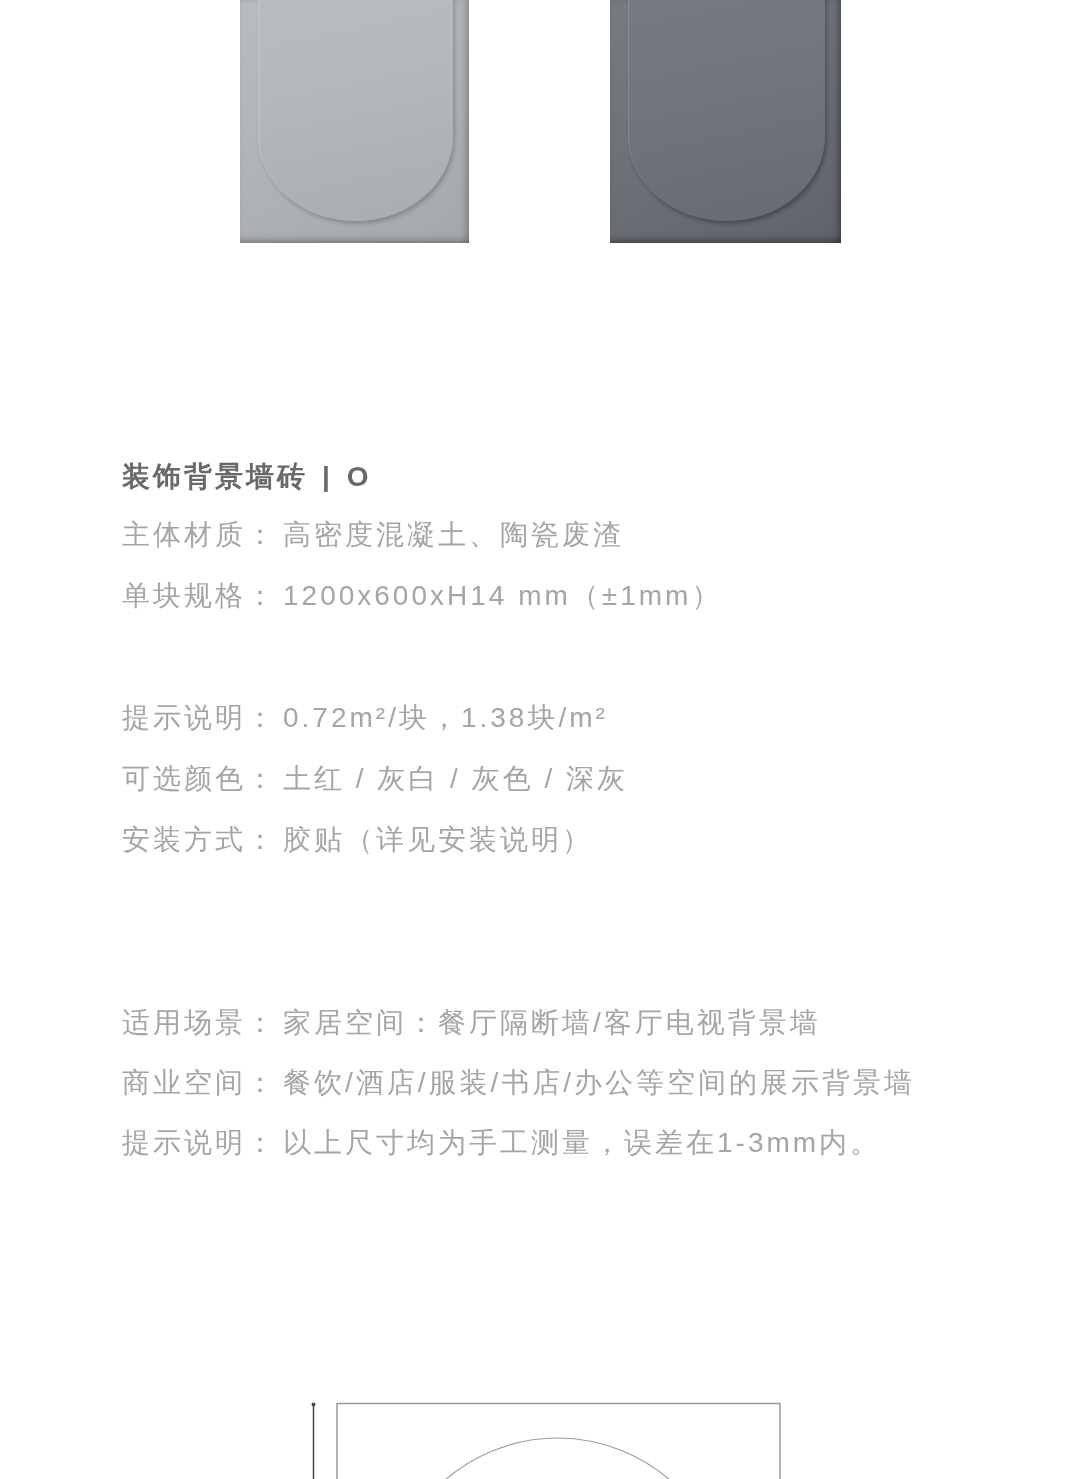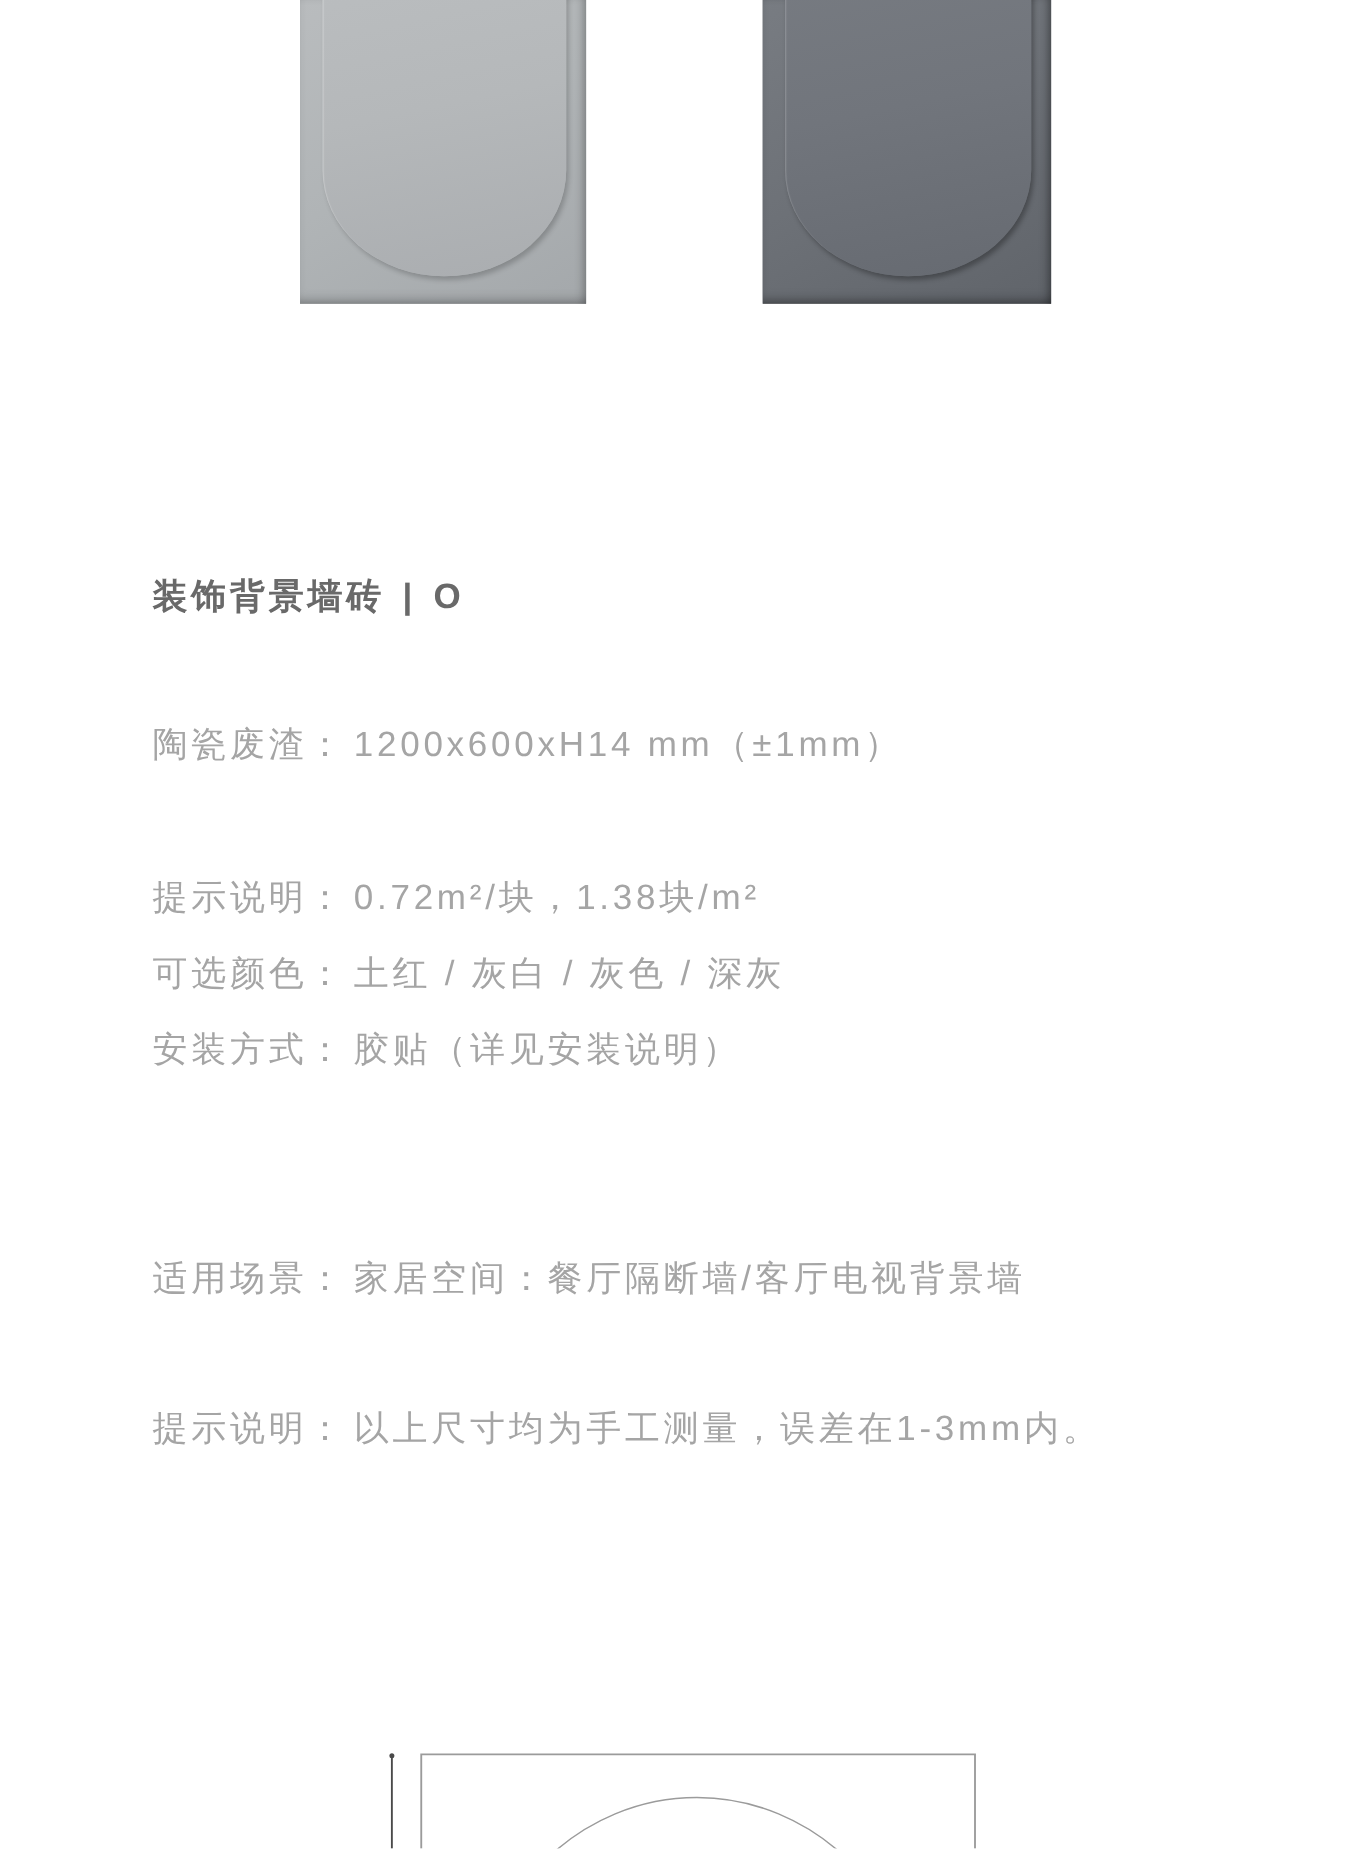--- a/index.html
+++ b/index.html
@@ -90,35 +90,41 @@
     <div class="tile-inset"></div>
   </div>
   <div class="tile tile-dark">
     <div class="tile-inset"></div>
   </div>
 
   <div class="title-row">
     <span>装饰背景墙砖</span><span class="sep">|</span><span>O</span>
   </div>
 
+  <div class="spec-row" style="top:520px">
+    <span class="label">主体材质：</span><span class="value">高密度混凝土、陶瓷废渣</span>
+  </div>
   <div class="spec-row" style="top:581px">
-    <span class="label">陶瓷废渣：</span><span class="value">1200x600xH14 mm（±1mm）</span>
+    <span class="label">单块规格：</span><span class="value">1200x600xH14 mm（±1mm）</span>
   </div>
   <div class="spec-row" style="top:703px">
     <span class="label">提示说明：</span><span class="value">0.72m²/块，1.38块/m²</span>
   </div>
   <div class="spec-row" style="top:825px">
     <span class="label">安装方式：</span><span class="value">胶贴（详见安装说明）</span>
   </div>
   <div class="spec-row" style="top:764px">
     <span class="label">可选颜色：</span><span class="value">土红 / 灰白 / 灰色 / 深灰</span>
   </div>
 
   <div class="spec-row" style="top:1008px">
     <span class="label">适用场景：</span><span class="value">家居空间：餐厅隔断墙/客厅电视背景墙</span>
+  </div>
+  <div class="spec-row" style="top:1068px">
+    <span class="label">商业空间：</span><span class="value">餐饮/酒店/服装/书店/办公等空间的展示背景墙</span>
   </div>
   <div class="spec-row" style="top:1128px">
     <span class="label">提示说明：</span><span class="value">以上尺寸均为手工测量，误差在1-3mm内。</span>
   </div>
 
   <svg class="diagram" viewBox="0 0 1080 79">
     <circle cx="313.5" cy="4.5" r="2" fill="#4a4a4a"></circle>
     <line x1="313.5" y1="4" x2="313.5" y2="79" stroke="#4a4a4a" stroke-width="1.5"></line>
     <path d="M337 79 L337 3.5 L780 3.5 L780 79" fill="none" stroke="#9b9b9b" stroke-width="1.5"></path>
     <ellipse cx="557.5" cy="224" rx="177.5" ry="186" fill="none" stroke="#9b9b9b" stroke-width="1.2"></ellipse>

